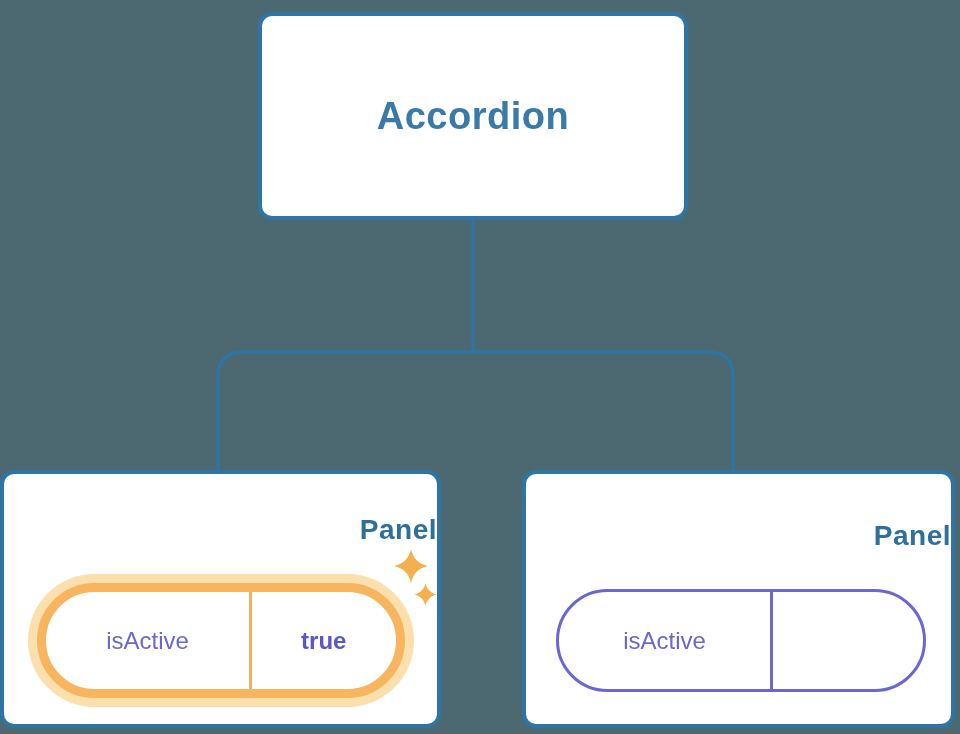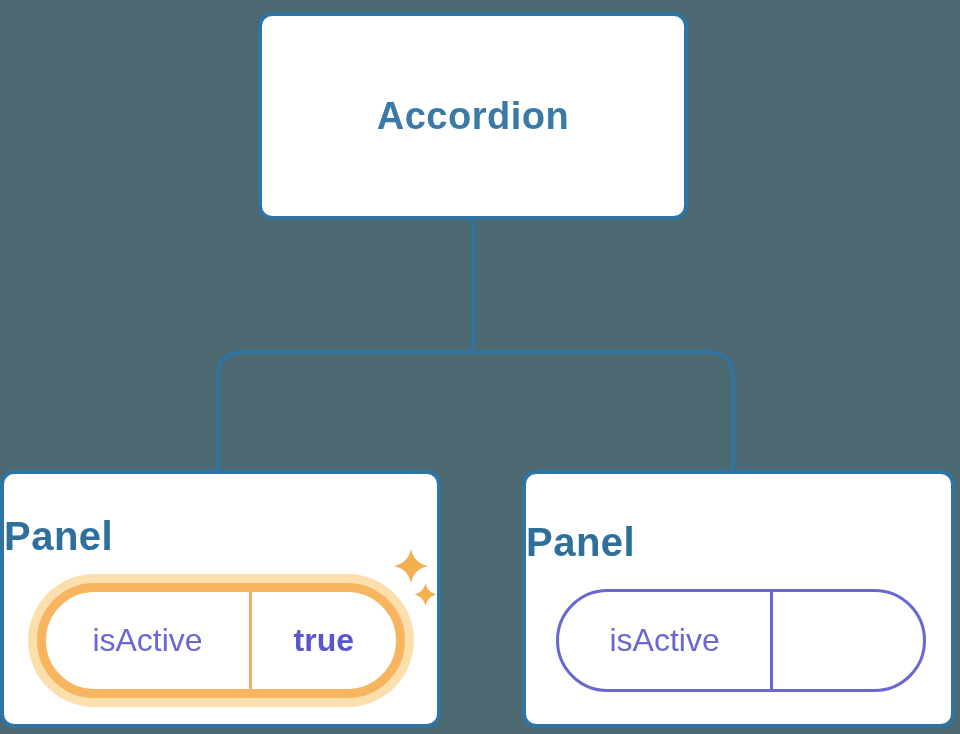--- a/index.html
+++ b/index.html
@@ -49,22 +49,22 @@
     left: 0px; top: 470px;
     width: 441px; height: 258px;
   }
   .node-panel-right {
     left: 522px; top: 470px;
     width: 433px; height: 258px;
   }
   .panel-title {
     position: absolute;
     left: 0; right: 0;
-    text-align: left;
-    font-size: 40px;
+    text-align: right;
+    font-size: 28px;
     font-weight: 700;
     letter-spacing: 0.5px;
     color: var(--panel-title, #2E6F9B);
   }
   .node-panel-left .panel-title { top: 40px; }
   .node-panel-right .panel-title { top: 46px; }
   .pill {
     position: absolute;
     box-sizing: border-box;
     border-radius: 999px;
@@ -81,21 +81,21 @@
   }
   .pill-inactive {
     left: 30px; top: 115px;
     width: 370px; height: 103px;
     border: 3px solid var(--purple, #6A67D1);
   }
   .pill-cell {
     display: flex;
     align-items: center;
     justify-content: center;
-    font-size: 32px;
+    font-size: 24px;
     color: var(--purple, #6A67D1);
   }
   .pill-cell.key { flex: 0 0 58%; }
   .pill-cell.val { flex: 1 1 auto; }
   .pill-divider {
     flex: 0 0 auto;
     align-self: stretch;
   }
   .pill-active .pill-divider { width: 2.5px; background: var(--orange-divider, #F2AF5C); }
   .pill-inactive .pill-divider { width: 3px; background: var(--purple, #6A67D1); }

